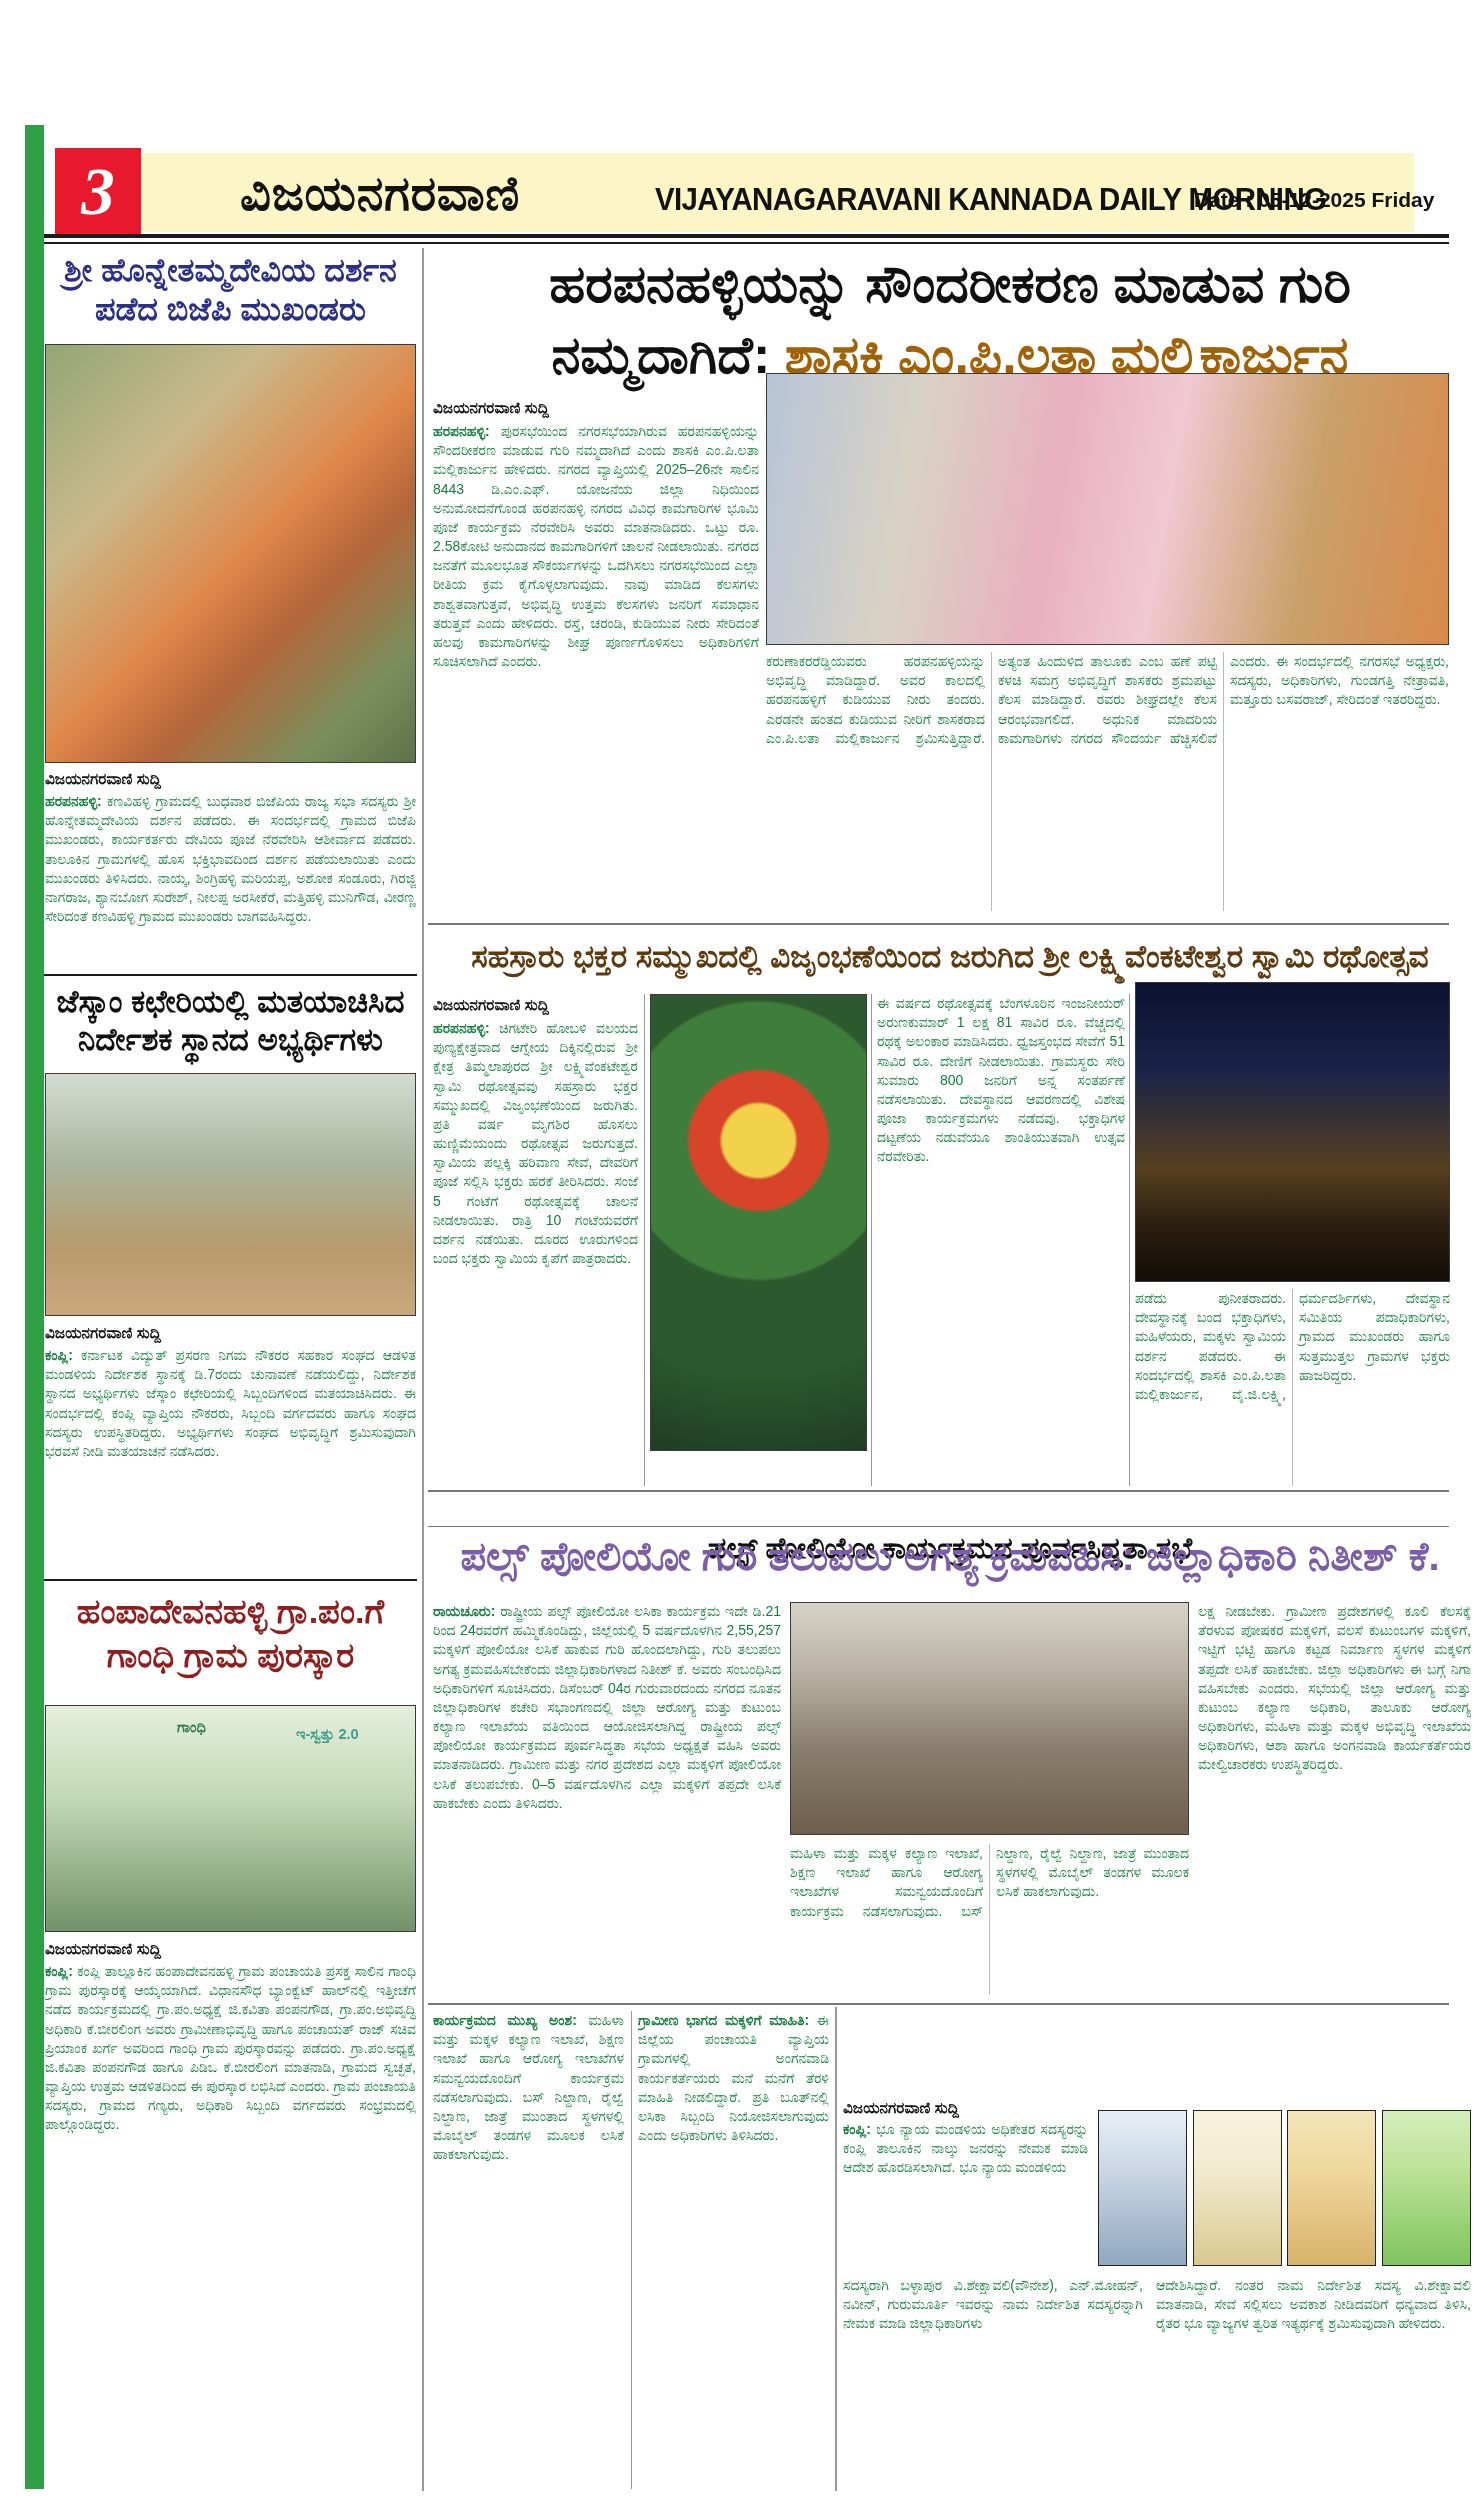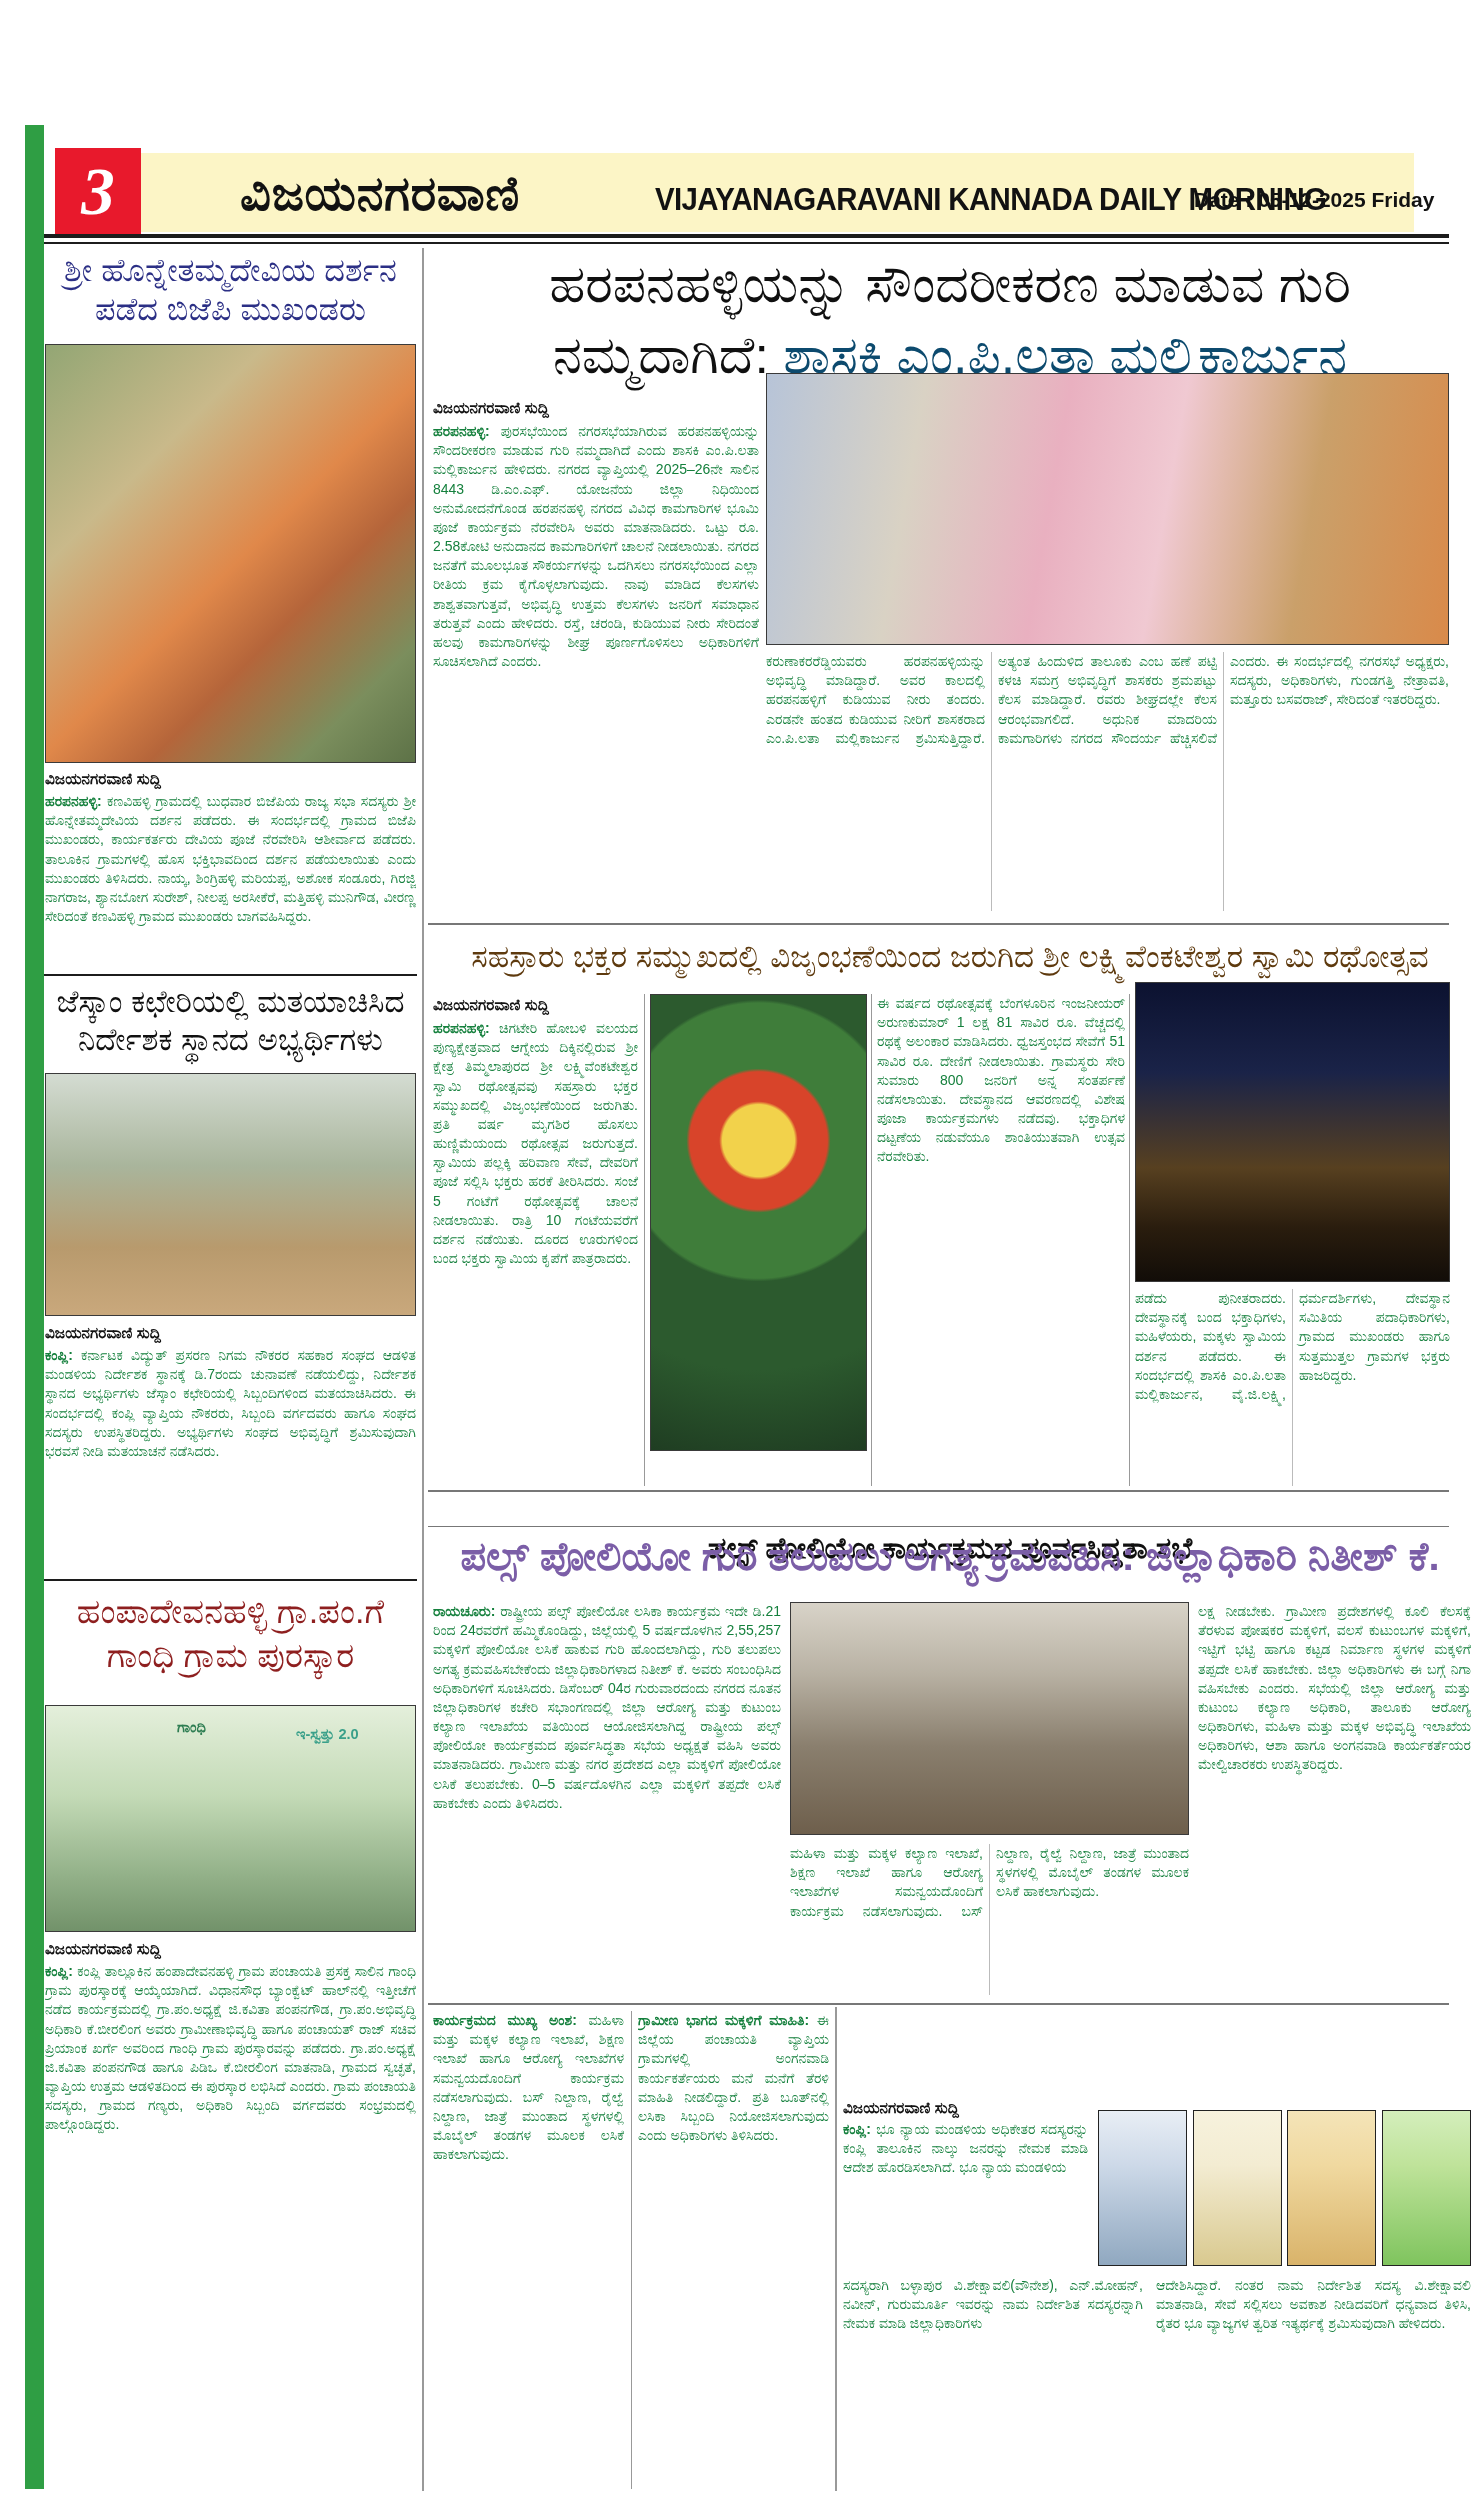--- a/index.html
+++ b/index.html
@@ -9,26 +9,26 @@
   .green-bar{background:#2f9e44;}
   .mast-band{background:#fcf5c6;}
   .pageno-box{background:#e8192c;color:#fff;font-family:"Liberation Serif","DejaVu Serif",serif;
               font-style:italic;font-weight:bold;font-size:67px;text-align:center;line-height:86px;}
   .mast-kn{font-size:48px;font-weight:bold;color:#121212;letter-spacing:0.7px;}
   .mast-en{font-size:32px;font-weight:bold;color:#121212;letter-spacing:-0.7px;transform:scaleX(.92);transform-origin:left;}
   .mast-date{font-size:21px;font-weight:bold;color:#121212;}
   .hrule{background:#1c1c1c;}
   .hrule-soft{background:#777;}
   .vrule{background:#999;width:1.5px;}
-  .headline{font-weight:normal;text-align:center;line-height:1.22;}
+  .headline{font-weight:bold;text-align:center;line-height:1.22;}
   .hl-blue{color:#2b2f85;font-size:32px;}
   .hl-black-sm{color:#101010;font-size:31px;}
   .hl-maroon{color:#8e1f1f;font-size:34px;line-height:1.3;}
   .hl-main{color:#101010;font-size:52px;letter-spacing:0;}
-  .hl-red{color:#0c4a6e;}
+  .hl-red{color:#a16207;}
   .hl-brown{color:#5e3a0e;font-size:31px;}
   .kicker{color:#101010;font-size:29px;font-weight:bold;text-align:center;margin-top:36px;}
   .hl-purple{color:#7b5ea7;font-size:40px;font-weight:bold;text-align:center;}
   .hl-black-md{color:#101010;font-size:31px;}
   .byline{font-weight:bold;font-size:15.3px;color:#111;}
   .body-text{font-size:14px;line-height:1.37;text-align:justify;color:#15803d;}
   .body-text b{font-weight:bold;}
   .cols2{column-count:2;column-gap:13px;column-rule:0.7px solid #bbb;}
   .cols3{column-count:3;column-gap:13px;column-rule:0.7px solid #bbb;}
   .photo{border:0.7px solid #3a3a3a;box-sizing:border-box;}

